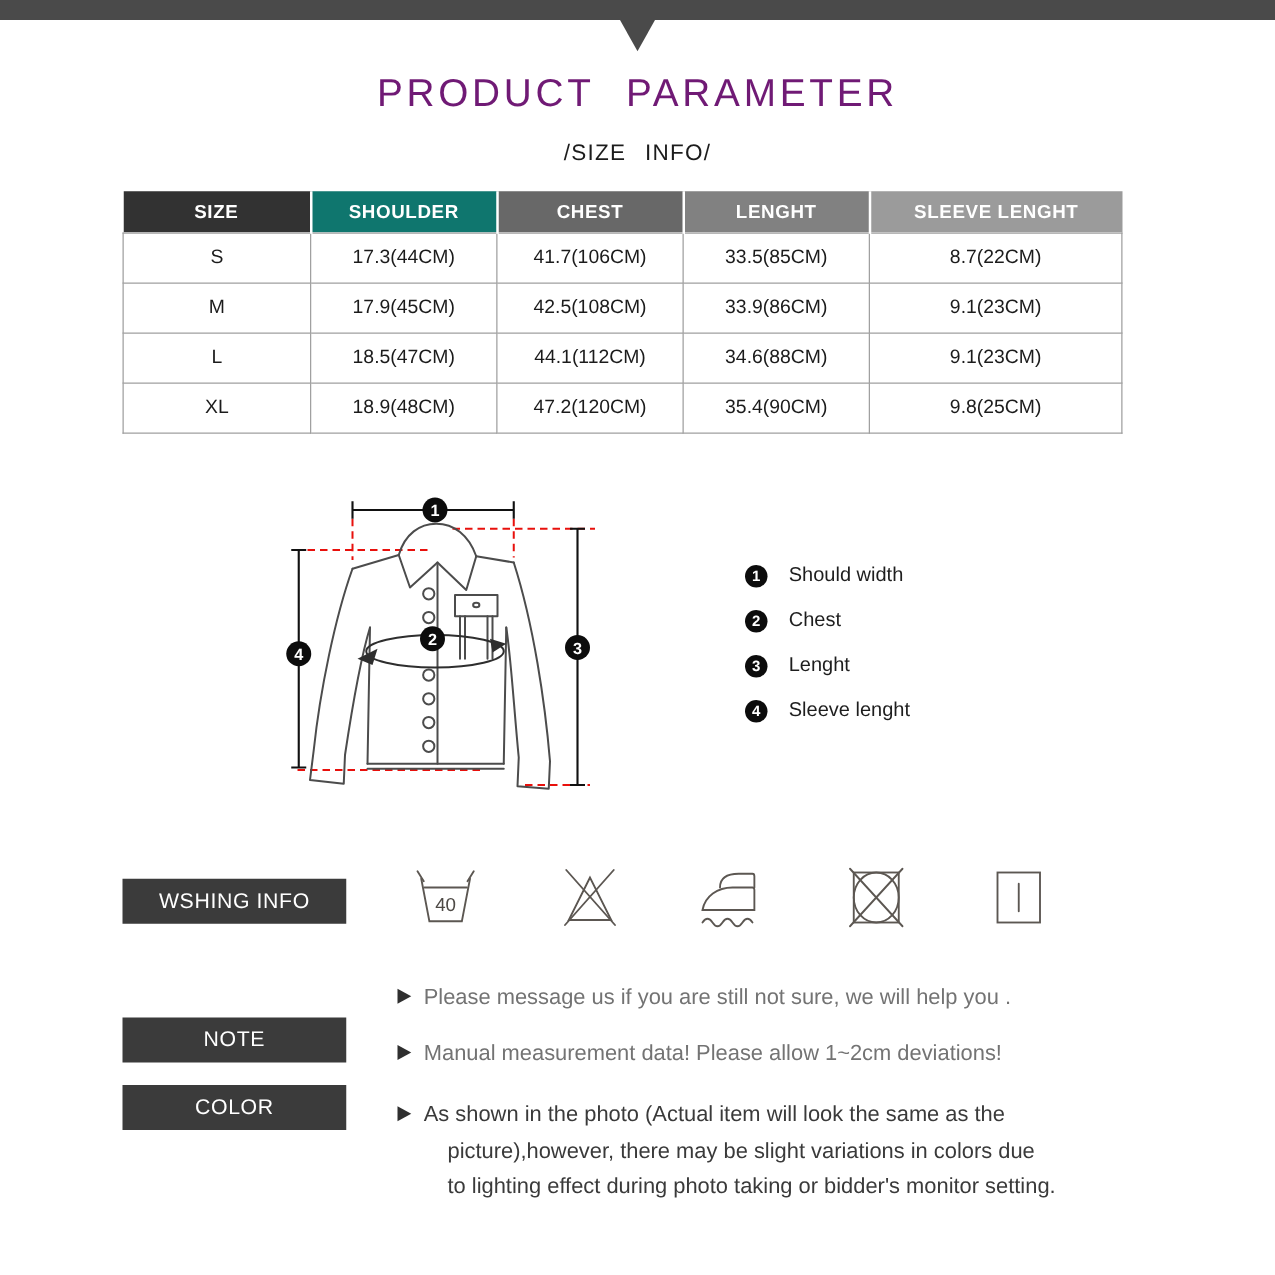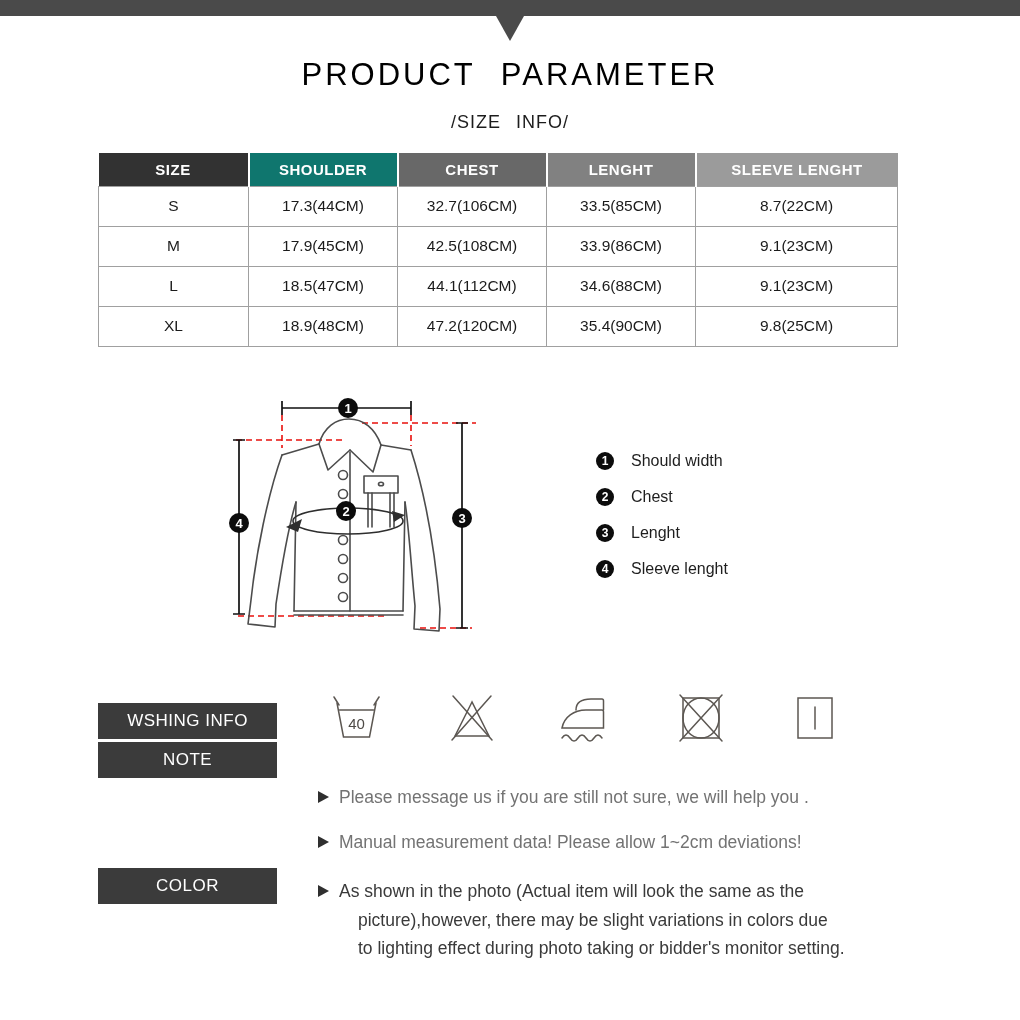--- a/index.html
+++ b/index.html
@@ -6,21 +6,21 @@
   html,body { background:#fff; }
   body { font-family:"Liberation Sans", sans-serif; color:#222; }
   .page { position:relative; width:1020px; height:1020px; background:#fff; overflow:hidden; }
 
   
   .top-bar { position:absolute; left:0; top:0; width:1020px; height:16px; background:#4a4a4a; }
   .top-triangle { position:absolute; left:496px; top:16px; width:0; height:0;
     border-left:14px solid transparent; border-right:14px solid transparent; border-top:25px solid #4a4a4a; }
 
   .title { position:absolute; top:57px; left:0; width:100%; text-align:center;
-    font-size:31px; letter-spacing:3px; word-spacing:14px; color:#000000; }
+    font-size:31px; letter-spacing:3px; word-spacing:14px; color:#701a75; }
   .subtitle { position:absolute; top:112px; left:0; width:100%; text-align:center;
     font-size:18px; letter-spacing:1px; word-spacing:9px; color:#1c1c1c; }
 
   
   .size-table { position:absolute; left:98px; top:153px; width:799px;
     border-collapse:collapse; table-layout:fixed; }
   .size-table th { height:33px; color:#fff; font-weight:bold; font-size:15px;
     letter-spacing:0.5px; text-align:center; vertical-align:middle; }
   .size-table th + th { border-left:2px solid #fff; }
   .size-table td { height:40px; border:1px solid #a0a0a0; text-align:center;
@@ -31,21 +31,21 @@
   .legend { position:absolute; left:596px; top:443px; }
   .legend-item { display:flex; align-items:center; height:36px; }
   .legend-badge { width:18px; height:18px; border-radius:50%; background:#0c0c0c; color:#fff;
     font-size:12px; font-weight:bold; display:flex; align-items:center; justify-content:center; }
   .legend-label { margin-left:17px; font-size:16px; color:#1e1e1e; }
 
   
   .label-box { position:absolute; left:98px; width:179px; height:36px; background:#3b3b3b;
     color:#fff; font-size:17px; letter-spacing:0.5px; display:flex; align-items:center; justify-content:center; }
   .box-wash { top:703px; }
-  .box-note { top:742px; }
+  .box-note { top:814px; }
   .box-color { top:868px; }
 
   .care-icon { position:absolute; }
 
   
   .bullet-row { position:absolute; display:flex; align-items:flex-start; }
   .arrow { width:0; height:0; border-top:6.5px solid transparent; border-bottom:6.5px solid transparent;
     border-left:11px solid #2f2f2f; margin-top:4px; margin-right:10px; flex:none; }
   .bullet-text { font-size:17.5px; color:#737373; white-space:nowrap; }
   .note-1 { left:318px; top:787px; }
@@ -89,21 +89,21 @@
         <th style="background: #0f766e;">SHOULDER</th>
         <th style="background: rgb(104, 104, 104);">CHEST</th>
         <th style="background: rgb(129, 129, 129);">LENGHT</th>
         <th style="background: rgb(155, 155, 155);">SLEEVE LENGHT</th>
       </tr>
     </thead>
     <tbody>
       <tr>
         <td>S</td>
         <td>17.3(44CM)</td>
-        <td>32.7(106CM)</td>
+        <td>41.7(106CM)</td>
         <td>33.5(85CM)</td>
         <td>8.7(22CM)</td>
       </tr>
       <tr>
         <td>M</td>
         <td>17.9(45CM)</td>
         <td>42.5(108CM)</td>
         <td>33.9(86CM)</td>
         <td>9.1(23CM)</td>
       </tr>

